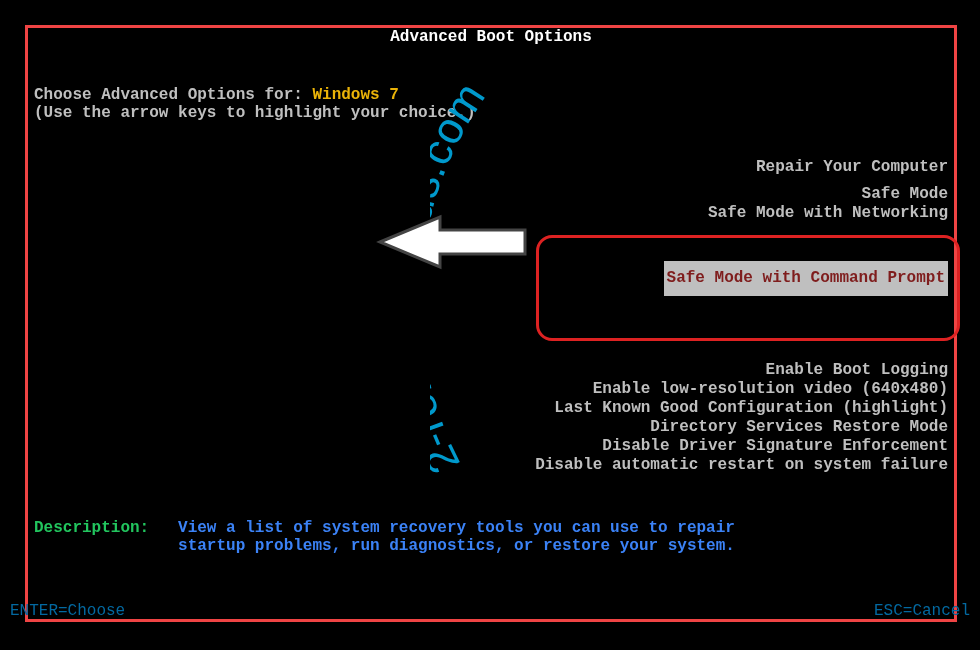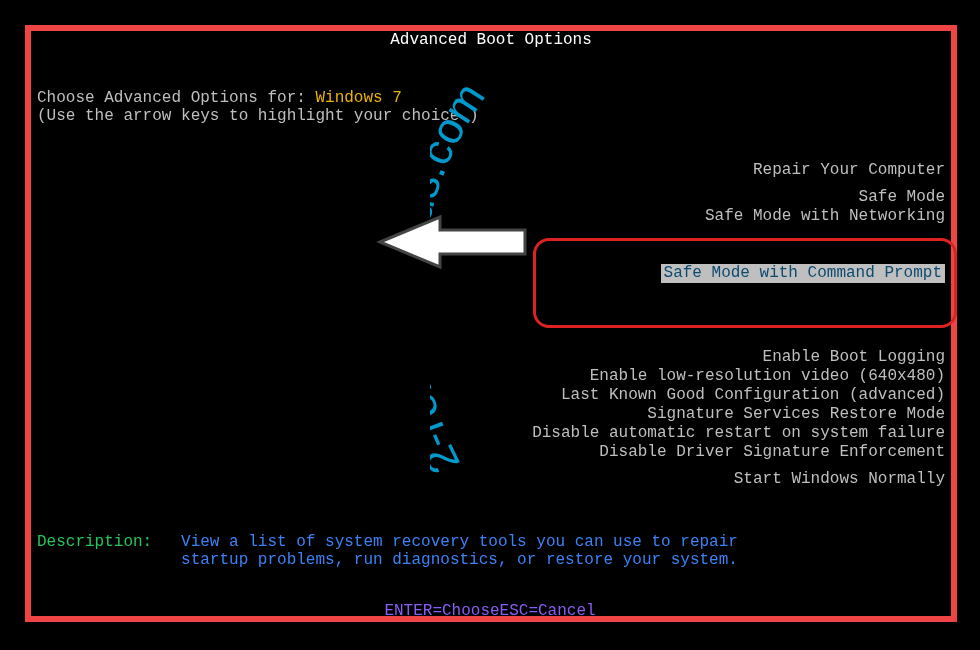--- a/index.html
+++ b/index.html
@@ -12,21 +12,22 @@
     color: #bfbfbf;
     position: relative;
     overflow: hidden;
   }
   .frame {
     position: absolute;
     top: 25px;
     left: 25px;
     right: 23px;
     bottom: 28px;
-    border: 6px solid #ef4444;
+    border: 3px solid #ef4444;
+    font-weight: bold;
   }
   .title {
     text-align: center;
     margin-top: -9px;
     background: #000;
     display: inline-block;
     position: relative;
     left: 50%;
     transform: translateX(-50%);
     padding: 0 6px;
@@ -40,22 +41,22 @@
   .menu { margin-top: 36px; margin-left: 24px; }
   .menu-item { white-space: pre; color: #bfbfbf; line-height: 19px; text-align: right; }
   .menu-group { margin-top: 8px; }
   .highlight-wrap {
     display: inline-block;
     position: relative;
   }
   .highlight-text {
     display: inline-block;
     background: #bfbfbf;
-    color: #0c4a6e;
-    padding: 0 3px;
+    color: #7f1d1d;
+    padding: 8px 3px;
   }
   .red-circle {
     position: absolute;
     top: -7px;
     left: -12px;
     right: -12px;
     bottom: -7px;
     border: 3px solid #d22;
     border-radius: 16px;
     pointer-events: none;
@@ -63,24 +64,24 @@
   .desc {
     margin-top: 44px;
     display: flex;
   }
   .desc-label { color: #22c55e; white-space: pre; }
   .desc-text { color: #3b82f6; white-space: pre; text-align: center; }
   .footer {
     position: absolute;
     left: 0; right: 0;
     bottom: 30px;
-    padding: 0 4px;
+    padding: 0 10px;
     display: flex;
-    justify-content: center;
-    color: #8b5cf6;
+    justify-content: space-between;
+    color: #0369a1;
     font-family: 'Courier New', Courier, monospace;
   }
   .arrow {
     position: absolute;
     top: 212px;
     left: 370px;
     pointer-events: none;
   }
   .watermark {
     position: absolute;
@@ -117,29 +118,26 @@
           <span class="highlight-wrap">
             <span class="highlight-text">Safe Mode with Command Prompt</span>
             <span class="red-circle"></span>
           </span>
         </div>
       </div>
 
       <div class="menu-group">
         <div class="menu-item">Enable Boot Logging</div>
         <div class="menu-item">Enable low-resolution video (640x480)</div>
-        <div class="menu-item">Last Known Good Configuration (advanced)</div>
-        <div class="menu-item">Signature Services Restore Mode</div>
+        <div class="menu-item">Last Known Good Configuration (highlight)</div>
+        <div class="menu-item">Directory Services Restore Mode</div>
+        <div class="menu-item">Disable Driver Signature Enforcement</div>
         <div class="menu-item">Disable automatic restart on system failure</div>
-        <div class="menu-item">Disable Driver Signature Enforcement</div>
       </div>
 
-      <div class="menu-group">
-        <div class="menu-item">Start Windows Normally</div>
-      </div>
     </div>
 
     <div class="desc">
       <div class="desc-label">Description:   </div>
       <div>
         <div class="desc-text">View a list of system recovery tools you can use to repair</div>
         <div class="desc-text">startup problems, run diagnostics, or restore your system.</div>
       </div>
     </div>
   </div>

